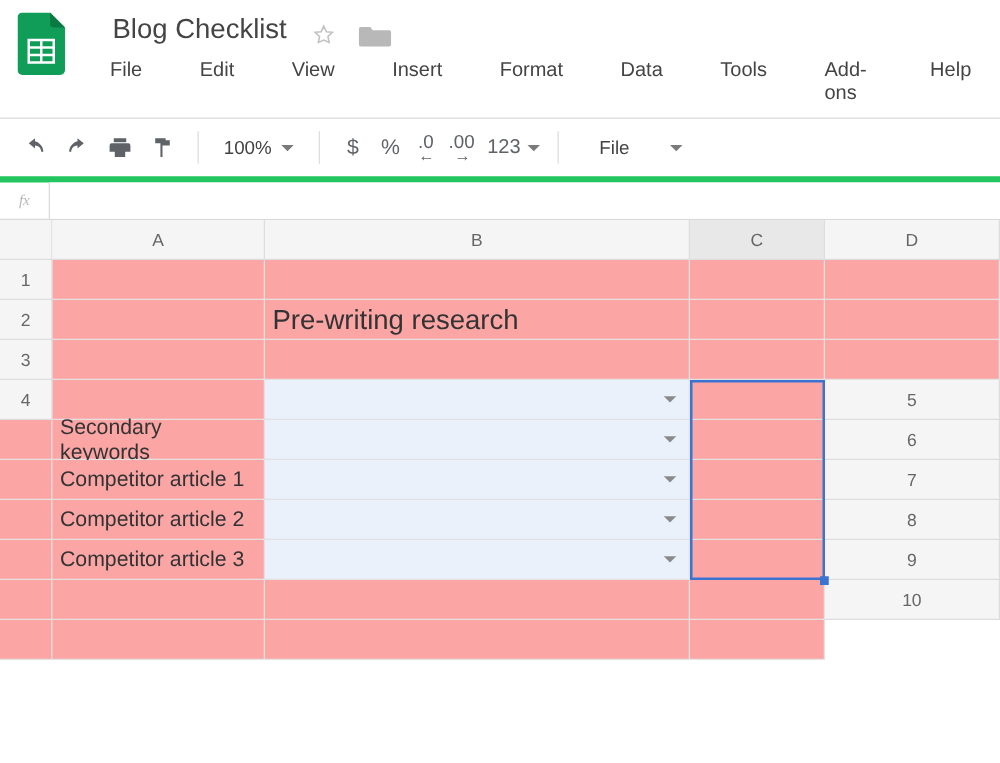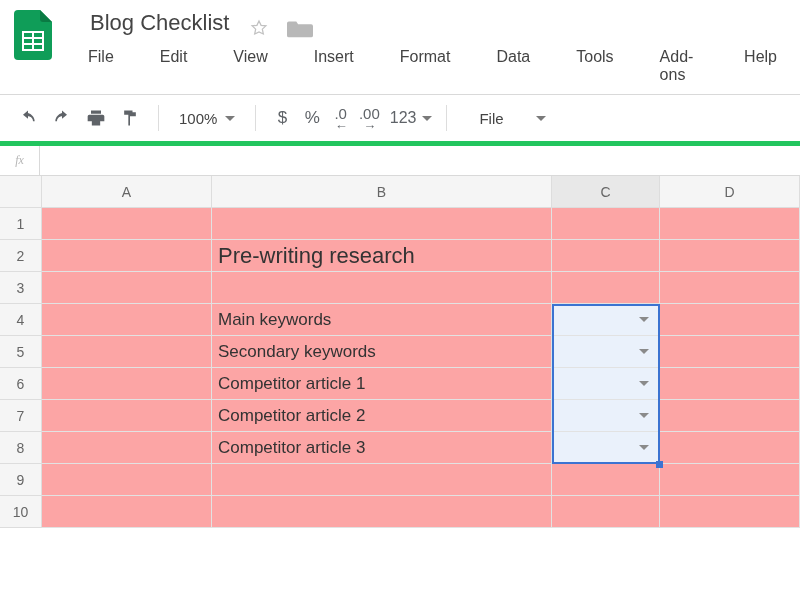--- a/index.html
+++ b/index.html
@@ -287,21 +287,20 @@
     <div class="cell"></div>
 
     <div class="row-hdr">3</div>
     <div class="cell"></div>
     <div class="cell"></div>
     <div class="cell"></div>
     <div class="cell"></div>
 
     <div class="row-hdr">4</div>
     <div class="cell"></div>
-    <div class="cell">Main keywords</div>
     <div class="cell dv">
         <span class="caret-down"></span>
       </div>
     <div class="cell"></div>
 
     <div class="row-hdr">5</div>
     <div class="cell"></div>
     <div class="cell">Secondary keywords</div>
     <div class="cell dv">
         <span class="caret-down"></span>

